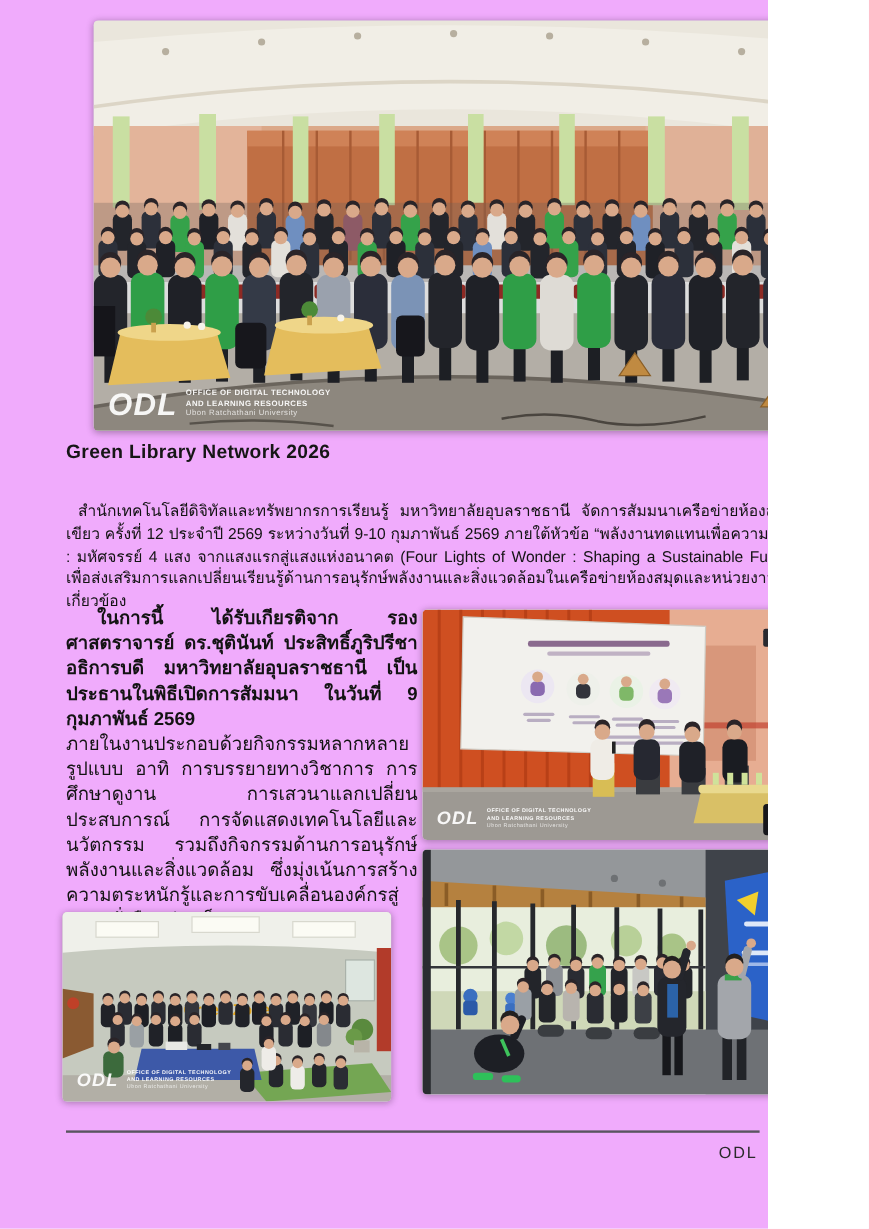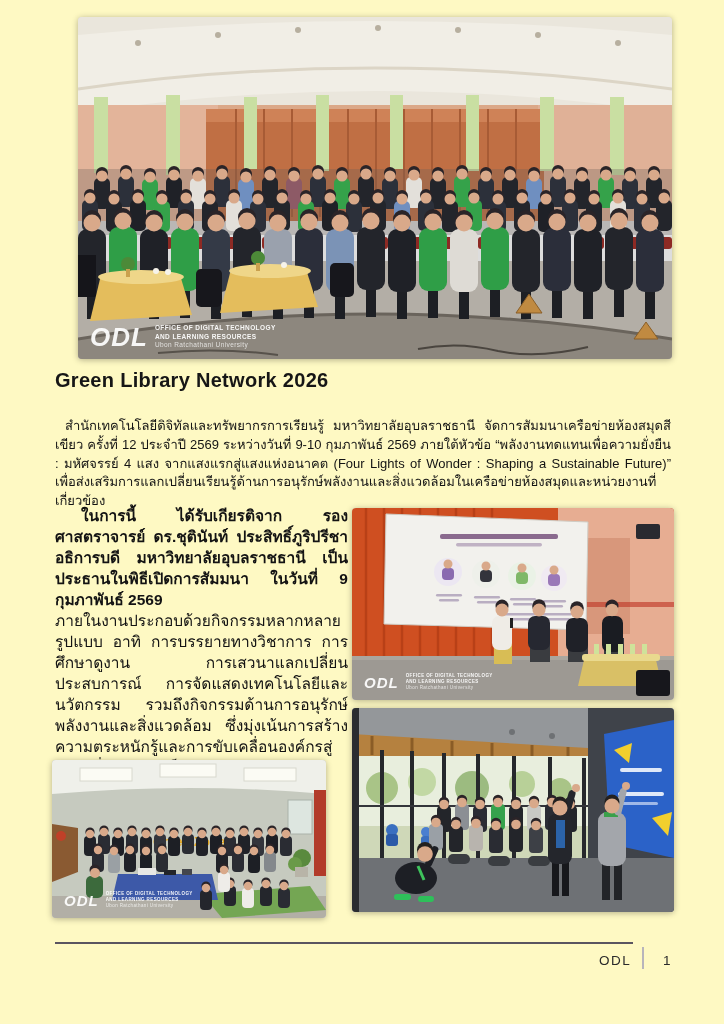--- a/index.html
+++ b/index.html
@@ -1,25 +1,25 @@
 <!DOCTYPE html>
 <html><head>
 <meta charset="utf-8">
 <style>
   html,body{margin:0;padding:0;background:#fff;}
-  .page{position:relative;width:724px;height:1024px;background:#fef9c3;overflow:hidden;
+  .page{position:relative;width:640px;height:1024px;background:#f0abfc;overflow:hidden;
         font-family:"Liberation Sans","DejaVu Sans",sans-serif;color:#121212;}
   figure{position:absolute;margin:0;border-radius:4px;overflow:hidden;
          box-shadow:0 1px 6px rgba(0,0,0,.30);background:#ddd;}
   figure svg{display:block;width:100%;height:100%;}
   .photo-top{left:78px;top:17px;width:594px;height:342px;}
   .photo-panel{left:352px;top:508px;width:322px;height:192px;}
   .photo-glass{left:352px;top:708px;width:322px;height:204px;}
   .photo-green{left:52px;top:760px;width:274px;height:158px;}
-  .title{position:absolute;left:55px;top:369px;margin:0;font-size:20px;font-weight:700;
+  .title{position:absolute;left:55px;top:369px;margin:0;font-size:16px;font-weight:700;
          color:#161616;letter-spacing:.3px;}
   .para{position:absolute;text-align:justify;color:#131313;}
   .para1{left:55px;top:404px;width:616px;font-size:13px;line-height:18.8px;text-indent:10px;}
   .para2{left:55px;top:505px;width:293px;font-size:15.5px;line-height:21px;}
   .para2 p{margin:0;text-align:justify;}
   .para2 p.first{text-indent:26px;font-weight:bold;}
   
   .wm{position:absolute;left:12px;bottom:9px;display:flex;align-items:center;gap:7px;
       color:#fff;opacity:.93;pointer-events:none;}
   .wm-logo{font-weight:800;font-style:italic;letter-spacing:1px;line-height:1;}

